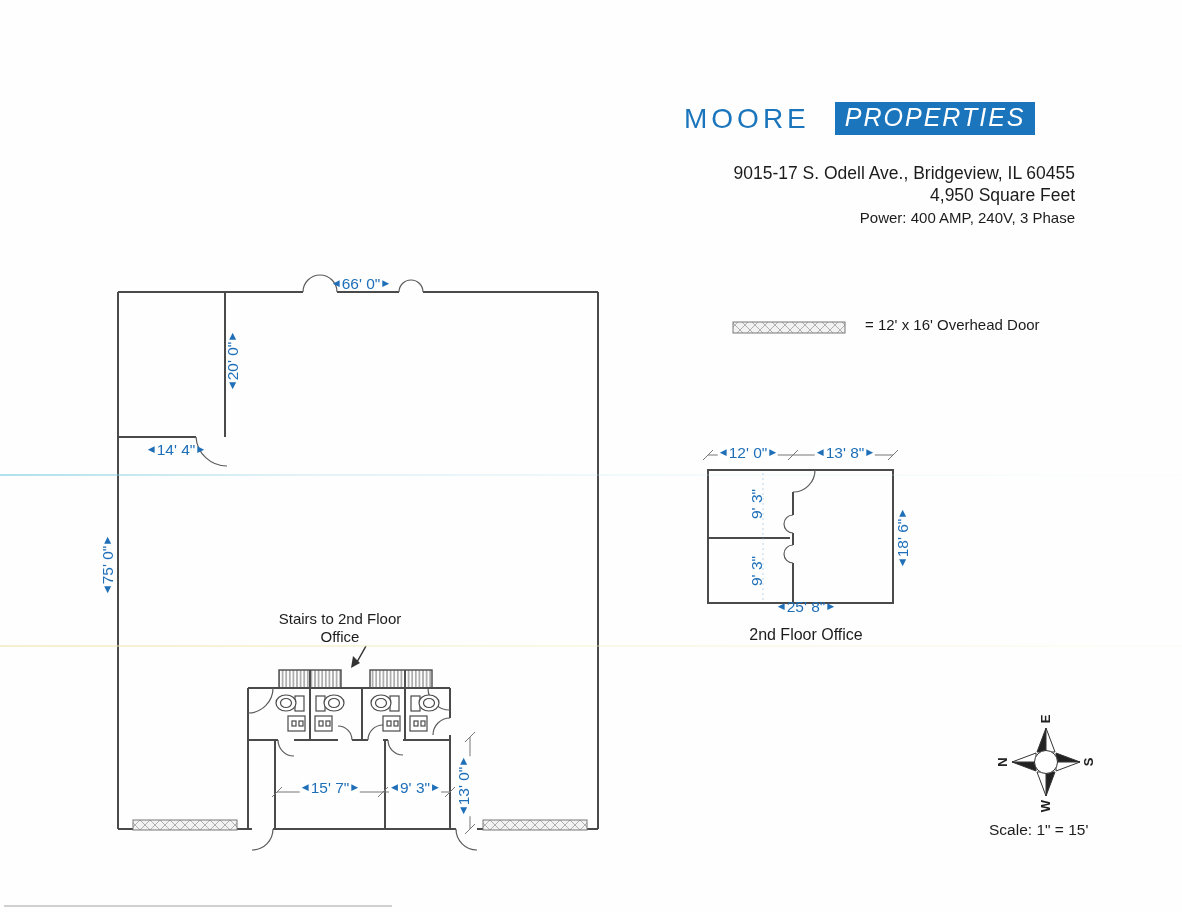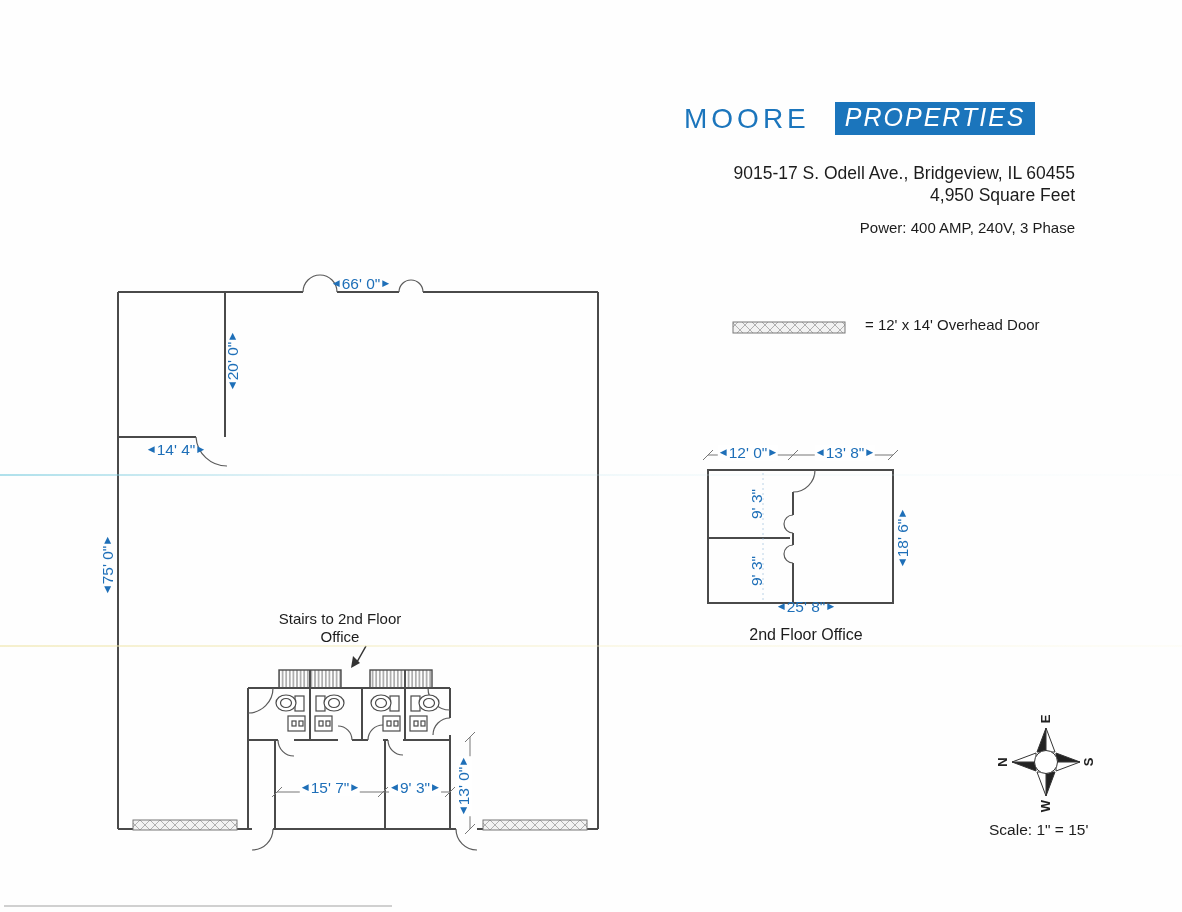--- a/index.html
+++ b/index.html
@@ -8,21 +8,21 @@
   svg.drawing{position:absolute;left:0;top:0;pointer-events:none}
 
   
   .logo-row{position:absolute;left:684px;top:102px;display:flex;align-items:flex-end;gap:25px}
   .logo-moore{font-size:28px;letter-spacing:4px;color:#1b75bc;font-weight:500}
   .logo-badge{background:#1b75bc;color:#fff;font-weight:normal;font-size:25px;letter-spacing:2px;
               padding:1px 10px 3px;font-style:italic}
   .addr{position:absolute;left:655px;top:163px;width:420px;text-align:right}
   .addr .l1{font-size:17.5px}
   .addr .l2{font-size:17.5px;margin-top:1px}
-  .addr .l3{font-size:15px;margin-top:13px}
+  .addr .l3{font-size:15px;margin-top:3px}
   .note{position:absolute;left:115px;top:220px;font-size:14.5px}
 
   
   .storage-label{position:absolute;left:141px;top:318px;font-size:14.5px;line-height:17.5px}
   .storage-label div:last-child{padding-left:5px}
   .stairs-label{position:absolute;left:340px;top:610px;transform:translateX(-50%);
                 text-align:center;font-size:15px;line-height:18px}
   .legend{position:absolute;left:733px;top:316px;display:flex;align-items:center;gap:10px;font-size:15px}
   .sf-title{position:absolute;left:806px;top:635px;transform:translate(-50%,-50%);font-size:16px}
   .scale{position:absolute;left:989px;top:821px;font-size:15.5px}
@@ -179,21 +179,21 @@
   </div>
   <div class="addr">
     <div class="l1">9015-17 S. Odell Ave., Bridgeview, IL 60455</div>
     <div class="l2">4,950 Square Feet</div>
     <div class="l3">Power: 400 AMP, 240V, 3 Phase</div>
   </div>
 
 
   <div class="legend">
     <span style="width:122px"></span>
-    <span>= 12' x 14' Overhead Door</span>
+    <span>= 12' x 16' Overhead Door</span>
   </div>
 
   <div class="stairs-label">
     <div>Stairs to 2nd Floor</div>
     <div>Office</div>
   </div>
   <div class="sf-title">2nd Floor Office</div>
   <div class="scale">Scale: 1" = 15'</div>
 
   <span class="dim" style="left:361px;top:284px">

